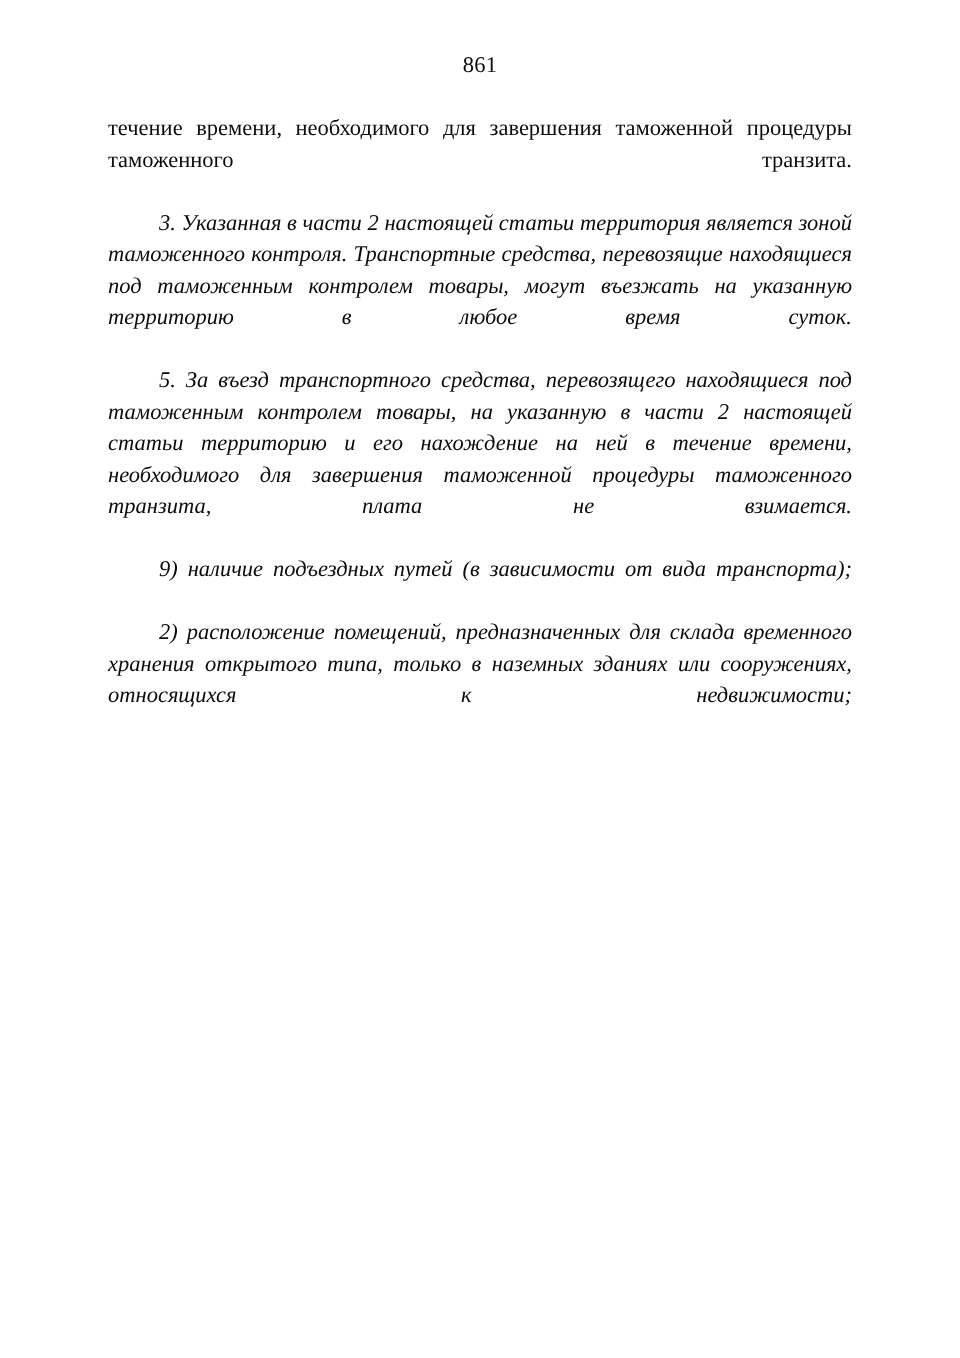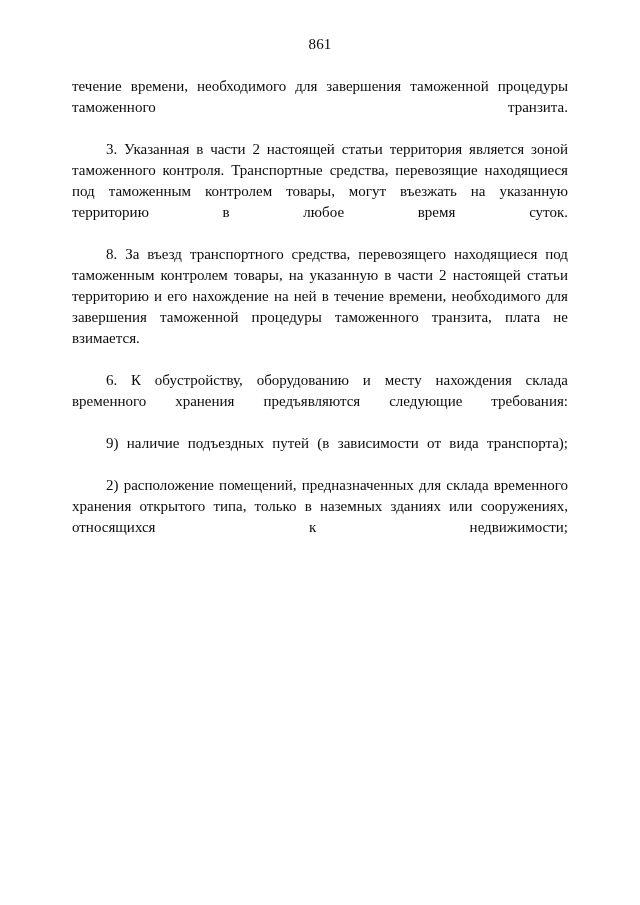--- a/index.html
+++ b/index.html
@@ -33,36 +33,36 @@
   .body-text p {
     margin: 0;
     font-size: 15px;
     line-height: 21px;
     text-align: justify;
     text-justify: inter-word;
     hyphens: none;
   }
   .body-text p.indent {
     text-indent: 34px;
+    font-style: italic;
   }
   
   .body-text p::after {
     content: "";
     display: inline-block;
     width: 100%;
   }
 </style>
 </head>
 <body>
 
 <div class="page">
   <div class="page-number">861</div>
 
   <div class="body-text">
     <p>течение времени, необходимого для завершения таможенной процедуры таможенного транзита.</p>
     <p class="indent">3. Указанная в части 2 настоящей статьи территория является зоной таможенного контроля. Транспортные средства, перевозящие находящиеся под таможенным контролем товары, могут въезжать на указанную территорию в любое время суток.</p>
-    <p class="indent">8. За въезд транспортного средства, перевозящего находящиеся под таможенным контролем товары, на указанную в части 2 настоящей статьи территорию и его нахождение на ней в течение времени, необходимого для завершения таможенной процедуры таможенного транзита, плата не взимается.</p>
-    <p class="indent">6. К обустройству, оборудованию и месту нахождения склада временного хранения предъявляются следующие требования:</p>
+    <p class="indent">5. За въезд транспортного средства, перевозящего находящиеся под таможенным контролем товары, на указанную в части 2 настоящей статьи территорию и его нахождение на ней в течение времени, необходимого для завершения таможенной процедуры таможенного транзита, плата не взимается.</p>
     <p class="indent">9) наличие подъездных путей (в зависимости от вида транспорта);</p>
     <p class="indent">2) расположение помещений, предназначенных для склада временного хранения открытого типа, только в наземных зданиях или сооружениях, относящихся к недвижимости;</p>
 
   </div>
 </div>
 
 </body></html>

